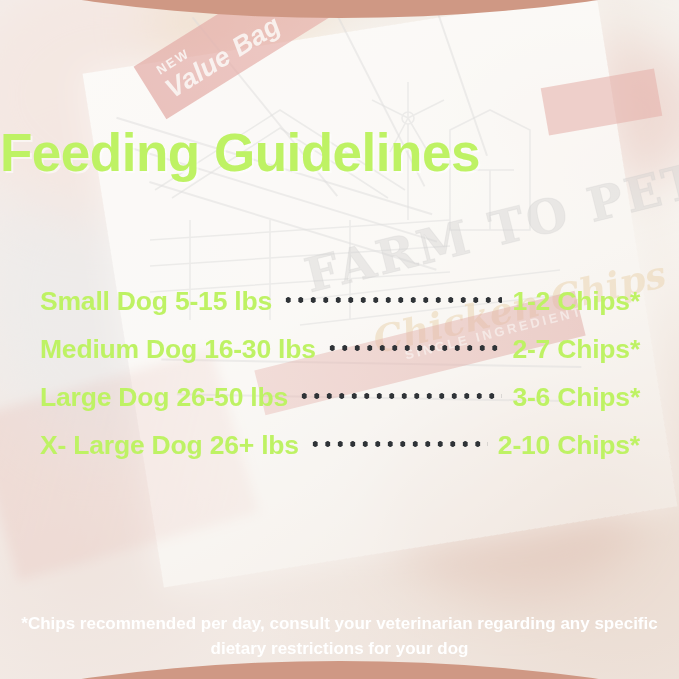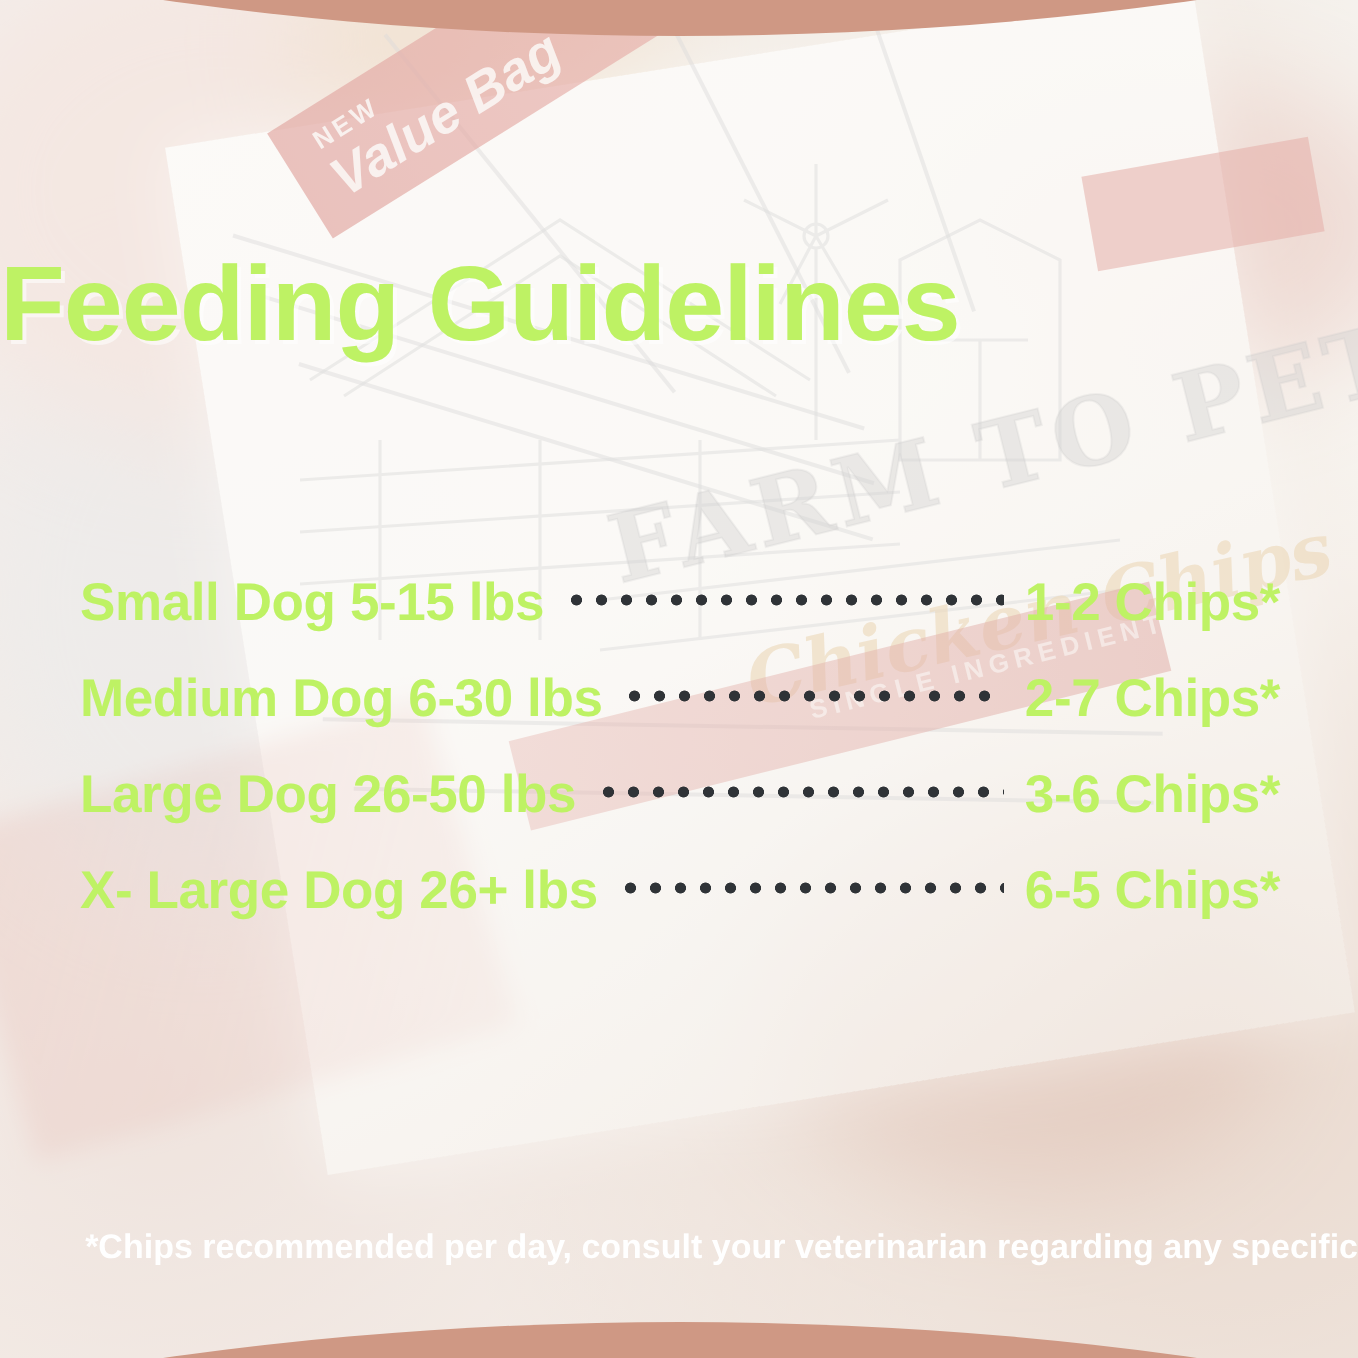--- a/index.html
+++ b/index.html
@@ -255,21 +255,21 @@
   .row-value { flex: 0 0 auto; text-align: left; }
 
   
   .footer {
     position: absolute;
     left: 0;
     bottom: 0;
     width: 679px;
     height: 84px;
     color: #ffffff;
-    text-align: right;
+    text-align: center;
     font-size: 17px;
     font-weight: bold;
     line-height: 25px;
     padding-top: 16px;
     box-sizing: border-box;
   }
   .footer .fl { display: block; }
 </style>
 </head>
 <body>
@@ -341,37 +341,38 @@
 
     <div class="rows">
 
       <div class="row">
         <span class="row-label">Small Dog 5-15 lbs</span>
         <span class="row-leader"></span>
         <span class="row-value">1-2 Chips*</span>
       </div>
 
       <div class="row">
-        <span class="row-label">Medium Dog 6-30 lbs</span>
+        <span class="row-label">Medium Dog 16-30 lbs</span>
         <span class="row-leader"></span>
         <span class="row-value">2-7 Chips*</span>
       </div>
 
       <div class="row">
         <span class="row-label">Large Dog 26-50 lbs</span>
         <span class="row-leader"></span>
         <span class="row-value">3-6 Chips*</span>
       </div>
 
       <div class="row">
         <span class="row-label">X- Large Dog 26+ lbs</span>
         <span class="row-leader"></span>
-        <span class="row-value">6-5 Chips*</span>
+        <span class="row-value">2-10 Chips*</span>
       </div>
 
     </div>
 
     <div class="footer">
       <span class="fl">*Chips recommended per day, consult your veterinarian regarding any specific</span>
+      <span class="fl">dietary restrictions for your dog</span>
     </div>
 
   </div>
 </div>
 
 </body></html>

